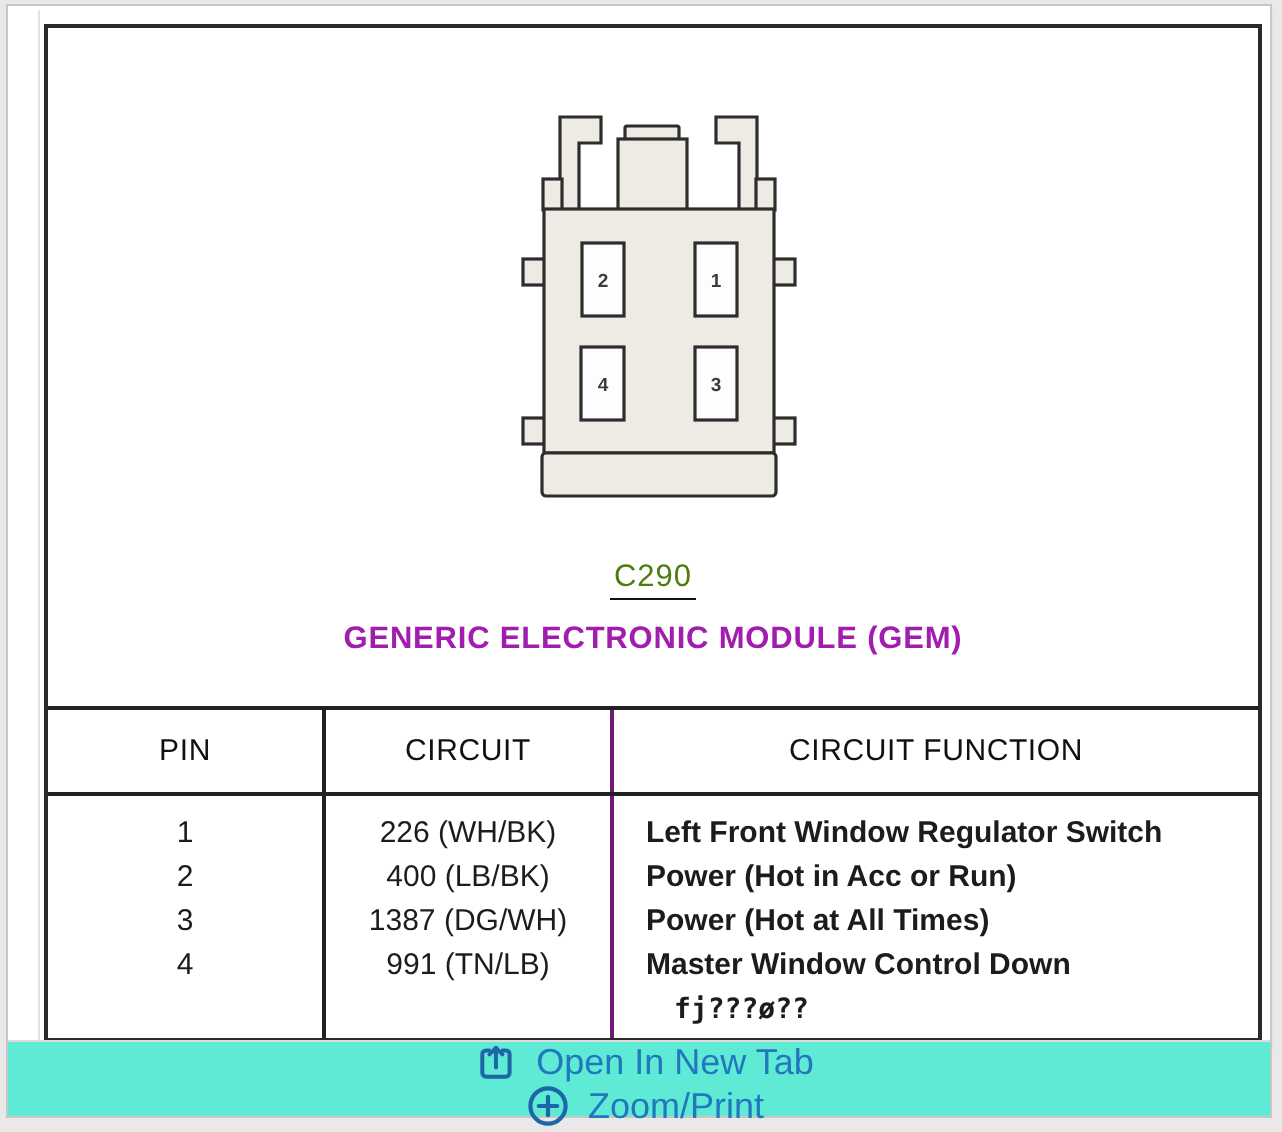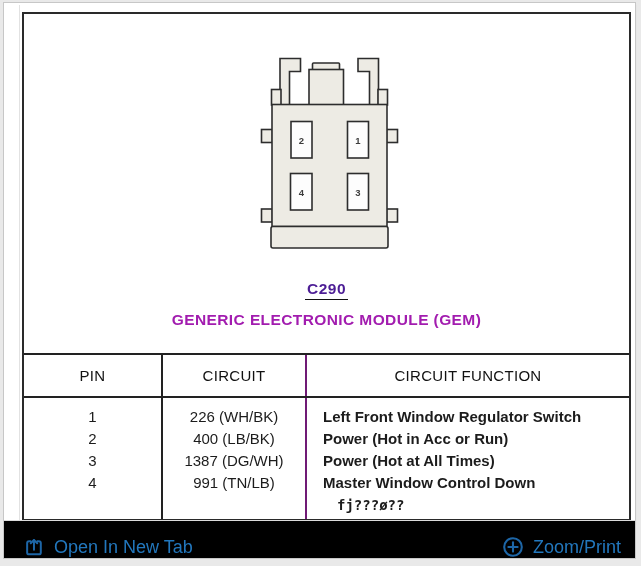--- a/index.html
+++ b/index.html
@@ -22,21 +22,21 @@
   
   .frame{
     position:absolute;left:18px;top:9px;width:609px;height:509px;
     border:2px solid #2a2a2a;box-sizing:border-box;background:#ffffff;
   }
   .connector-svg{position:absolute;left:229px;top:37px;}
   .c290{
     position:absolute;left:0;top:266px;width:100%;text-align:center;
   }
   .c290 span{
-    display:inline-block;font-size:15.5px;font-weight:bold;color:#4c1d95;
+    display:inline-block;font-size:15.5px;font-weight:normal;color:#4d7c0f;
     border-bottom:1.5px solid #111;padding:0 2px 1px 2px;letter-spacing:.5px;
   }
   .gem-title{
     position:absolute;left:0;top:297px;width:100%;text-align:center;
     font-size:15.5px;font-weight:bold;color:#a21caf;letter-spacing:.4px;
   }
   
   .pin-table{
     position:absolute;left:0;top:339px;right:0;bottom:0;
     border-top:2px solid #222;display:flex;flex-direction:column;
@@ -51,23 +51,23 @@
     font-size:15px;font-weight:normal;color:#111;letter-spacing:.3px;
   }
   .cell{padding-top:8px;font-size:15px;color:#1c1c1c;}
   .cell div{line-height:22px;}
   .center{text-align:center;}
   .col-func.cell{padding-left:16px;font-weight:bold;}
   .func-line.wrap{padding-left:14px;font-family:"DejaVu Sans Mono",monospace;font-size:14px;}
   
   .toolbar{
     position:absolute;left:0;right:0;bottom:0;height:38px;
-    background:#000000;border-top:1px solid #dcdcdc;
-    display:flex;align-items:flex-end;justify-content:space-between;
-    padding:0 14px 0 20px;box-sizing:border-box;
+    background:#5eead4;border-top:1px solid #dcdcdc;
+    display:flex;align-items:center;justify-content:space-between;
+    padding:0 14px 0 20px;box-sizing:border-box;flex-direction:column;
   }
   .tool-link{
     display:flex;align-items:center;gap:9px;cursor:pointer;
     color:var(--link,#2277bd);font-size:18px;text-decoration:none;
   }
   .tool-link svg{display:block;}
 </style>
 </head>
 <body style="--link: #2277bd; --icon: #1d66a7;">
 

